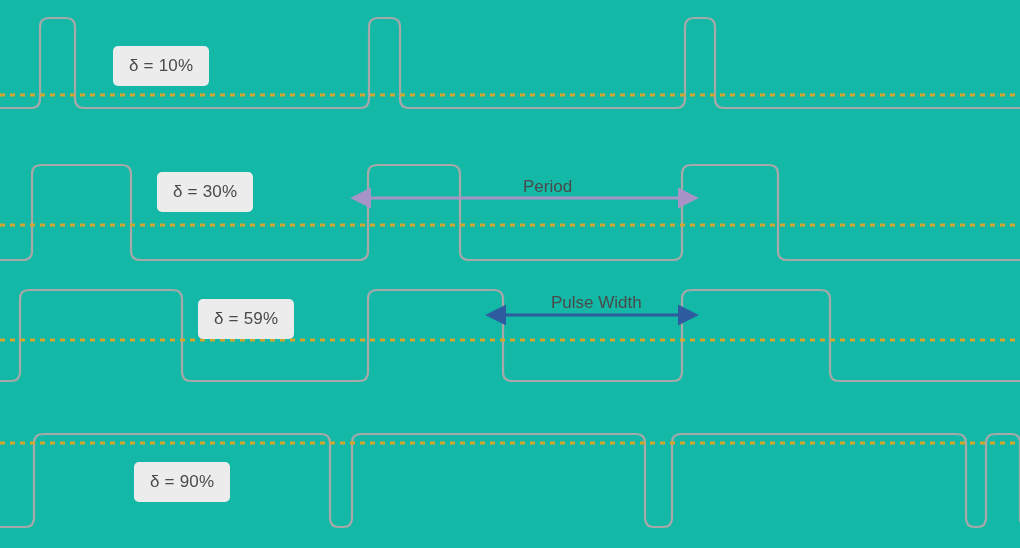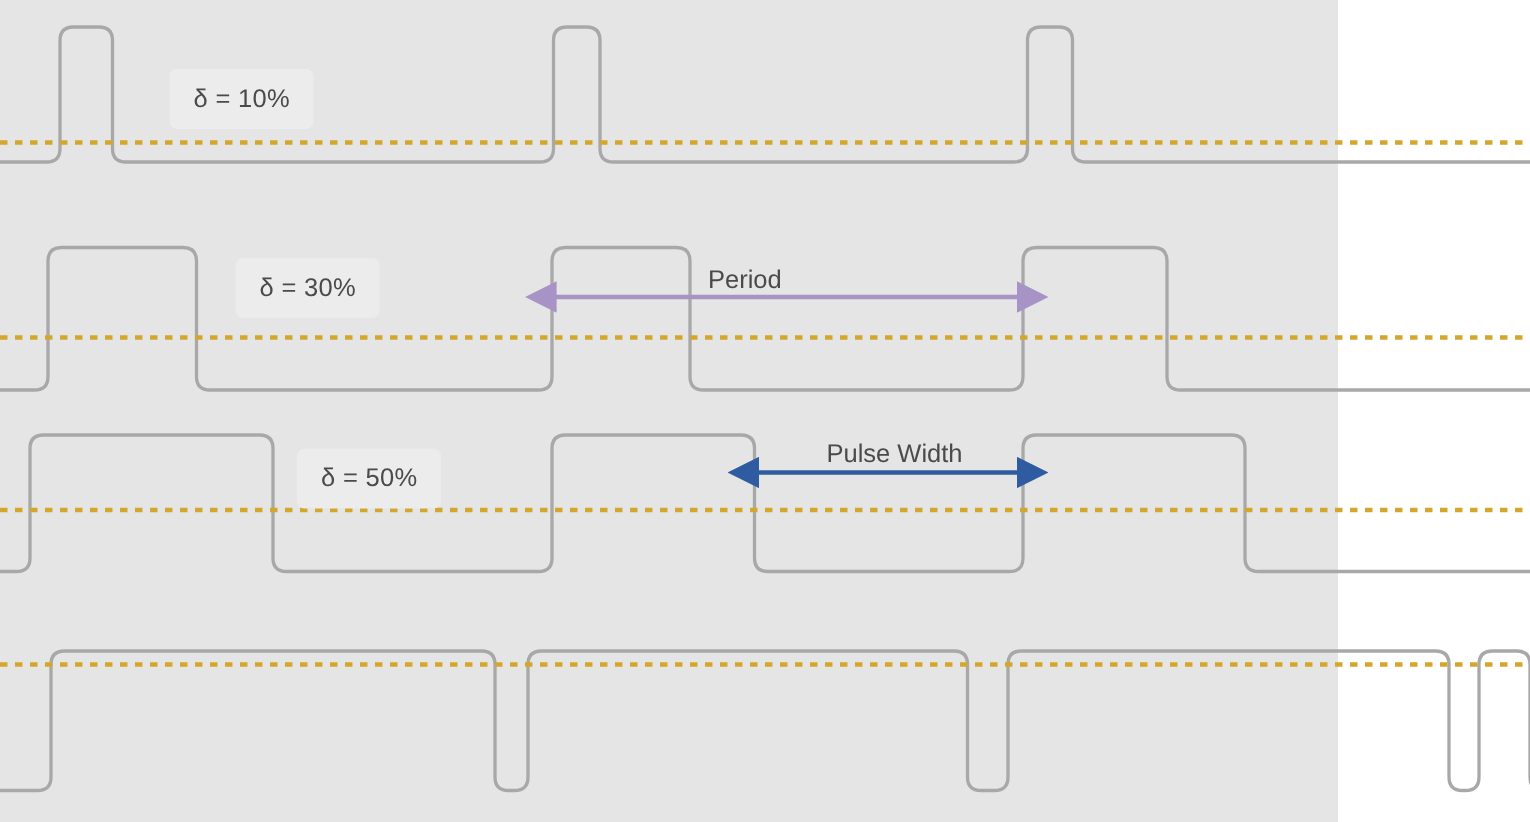--- a/index.html
+++ b/index.html
@@ -10,23 +10,23 @@
   }
   body {
     width: 1020px;
     height: 548px;
     font-family: "Liberation Sans", sans-serif;
     overflow: hidden;
     position: relative;
   }
   #stage {
     position: relative;
-    width: 892px;
+    width: 1020px;
     height: 548px;
-    background: #e5e5e5;
+    background: #14b8a6;
   }
   #canvas {
     position: absolute;
     left: 0;
     top: 0;
     width: 1020px;
     height: 548px;
     display: block;
   }
   .duty-label {
@@ -46,21 +46,21 @@
     color: #4a4a4a;
     font-size: 17px;
     line-height: 1;
     white-space: nowrap;
     font-family: "Liberation Sans", sans-serif;
   }
   #lbl-10  { left: 113px; top: 46px; }
   #lbl-30  { left: 157px; top: 172px; text-align: right; }
   #lbl-50  { left: 198px; top: 299px; }
   #lbl-90  { left: 134px; top: 462px; }
-  #lbl-period      { left: 472px; top: 178px; text-align: center; }
+  #lbl-period      { left: 523px; top: 178px; text-align: center; }
   #lbl-pulse-width { left: 551px; top: 294px; }
 </style>
 </head>
 <body>
 
 <div id="stage">
 
   <svg id="canvas" viewBox="0 0 1020 548" xmlns="http://www.w3.org/2000/svg">
     <defs>
       <marker id="arw-purple-start" viewBox="0 0 10 10" refX="9" refY="5" markerWidth="7" markerHeight="7" orient="auto">
@@ -92,20 +92,21 @@
     <g id="arrows">
         <line x1="369" x2="680" y1="198" y2="198" stroke="#a893c6" stroke-width="3" marker-start="url(#arw-purple-start)" marker-end="url(#arw-purple-end)"></line>
         <line x1="504" x2="680" y1="315" y2="315" stroke="#2f5ca0" stroke-width="3" marker-start="url(#arw-blue-start)" marker-end="url(#arw-blue-end)"></line>
       </g>
   </svg>
 
   <div class="duty-label" id="lbl-10">δ = 10%</div>
 
   <div class="duty-label" id="lbl-30">δ = 30%</div>
 
-  <div class="duty-label" id="lbl-50">δ = 50%</div>
+  <div class="duty-label" id="lbl-50">δ = 59%</div>
 
+  <div class="duty-label" id="lbl-90">δ = 90%</div>
 
   <div class="dim-label" id="lbl-period">Period</div>
 
   <div class="dim-label" id="lbl-pulse-width">Pulse Width</div>
 
 </div>
 
 </body></html>

